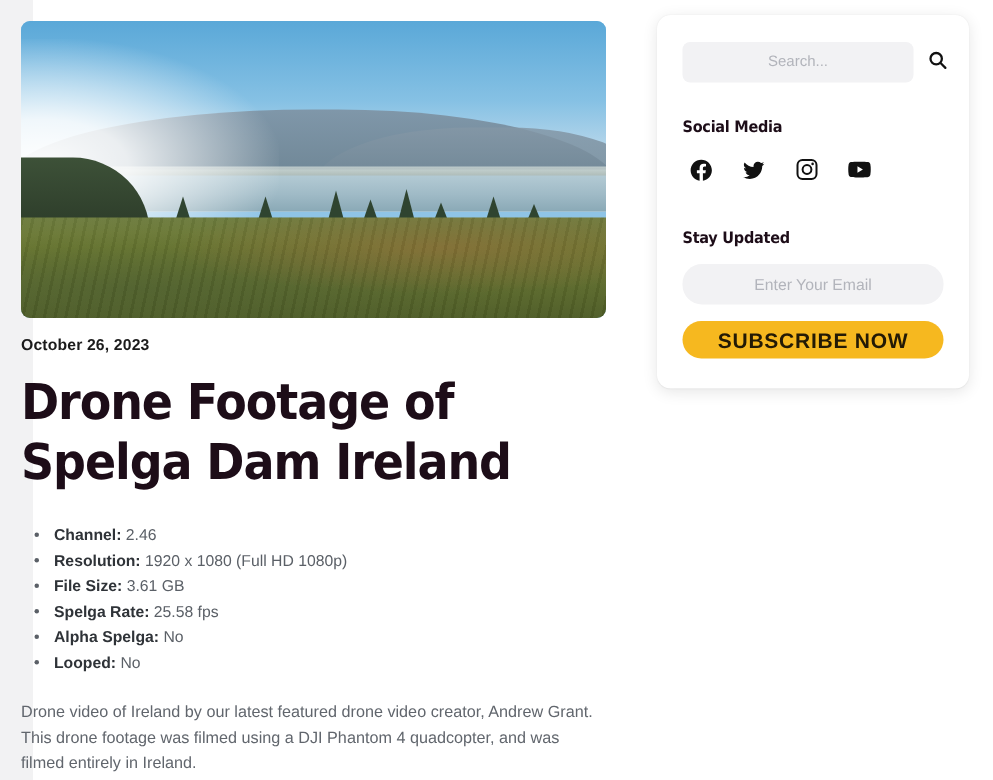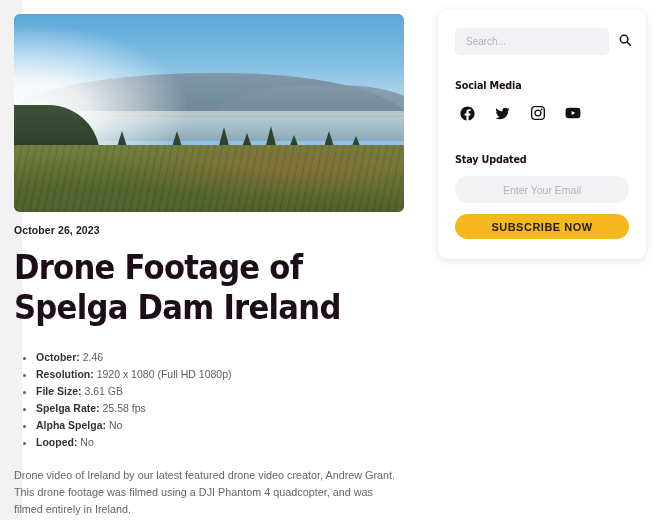--- a/index.html
+++ b/index.html
@@ -202,20 +202,21 @@
     height: 27px;
     background: #f2f2f4;
     border: none;
     border-radius: 5px;
     padding: 0 11px;
     font-size: 10px;
     color: #4a4a4a;
     font-family: "Liberation Sans", sans-serif;
     outline: none;
     box-sizing: border-box;
+    text-align: center;
   }
   .search-input::placeholder { color: #b2b4bb; }
   .search-icon-btn {
     width: 18px; height: 18px;
     background: none;
     border: none;
     padding: 0;
     cursor: pointer;
     display: flex;
     align-items: center;
@@ -270,21 +271,21 @@
   .email-input::placeholder { color: #b2b4bb; }
 
   .subscribe-btn {
     margin-top: 11px;
     width: 100%;
     height: 25px;
     background: #f6b81f;
     color: #231a05;
     border: none;
     border-radius: 13px;
-    font-size: 11px;
+    font-size: 14px;
     font-weight: bold;
     letter-spacing: 0.5px;
     cursor: pointer;
     font-family: "Liberation Sans", sans-serif;
   }
 </style>
 </head>
 <body>
 
 <div class="page">
@@ -312,21 +313,21 @@
       </div>
       <div class="hero-ground"></div>
     </div>
 
     <div class="post-date">October 26, 2023</div>
 
     <h1 class="post-title">Drone Footage of Spelga Dam Ireland</h1>
 
     <ul class="meta-list">
       <li>
-        <b>October:</b>
+        <b>Channel:</b>
         <span>2.46</span>
       </li>
       <li>
         <b>Resolution:</b>
         <span>1920 x 1080 (Full HD 1080p)</span>
       </li>
       <li>
         <b>File Size:</b>
         <span>3.61 GB</span>
       </li>

